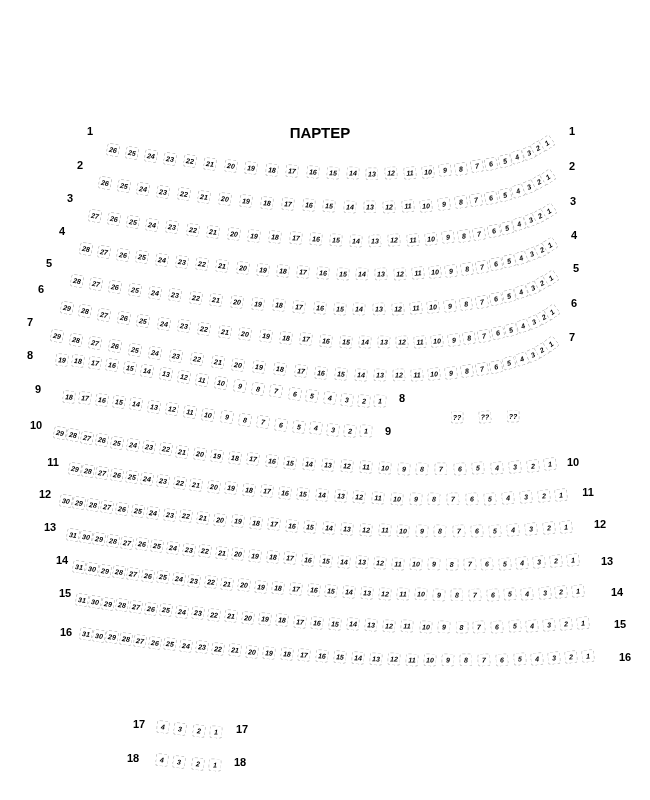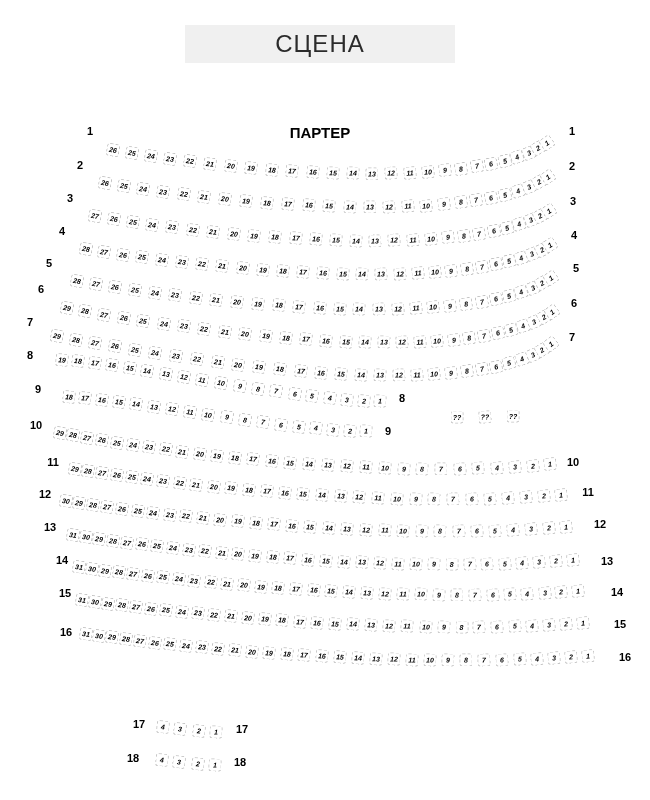--- a/index.html
+++ b/index.html
@@ -28,23 +28,20 @@
     border-radius:3px;
     display:flex;align-items:center;justify-content:center;
     font-size:7px;font-weight:bold;font-style:italic;color:#000;
     cursor:pointer;
   }
 </style>
 </head>
 <body>
 
 <div id="canvas" style="--stage-bg: #f0f0f0; --seat-bg: #ffffff; --seat-border: #c4c4c4;">
-  <div id="stage">
-    <span>СЦЕНА</span>
-  </div>
   <div id="section-title">ПАРТЕР</div>
   <div id="map">
       <div class="row-label" style="left: 90px; top: 131px;">1</div>
       <div class="row-label" style="left: 572px; top: 131px;">1</div>
       <div class="seat" style="left: 113px; top: 150px; transform: translate(-50%, -50%) rotate(9.9deg);">26</div>
       <div class="seat" style="left: 131.527px; top: 153.097px; transform: translate(-50%, -50%) rotate(9.1deg);">25</div>
       <div class="seat" style="left: 150.595px; top: 156.041px; transform: translate(-50%, -50%) rotate(8.4deg);">24</div>
       <div class="seat" style="left: 170.121px; top: 158.815px; transform: translate(-50%, -50%) rotate(7.7deg);">23</div>
       <div class="seat" style="left: 190.023px; top: 161.403px; transform: translate(-50%, -50%) rotate(7.1deg);">22</div>
       <div class="seat" style="left: 210.216px; top: 163.787px; transform: translate(-50%, -50%) rotate(6.4deg);">21</div>

